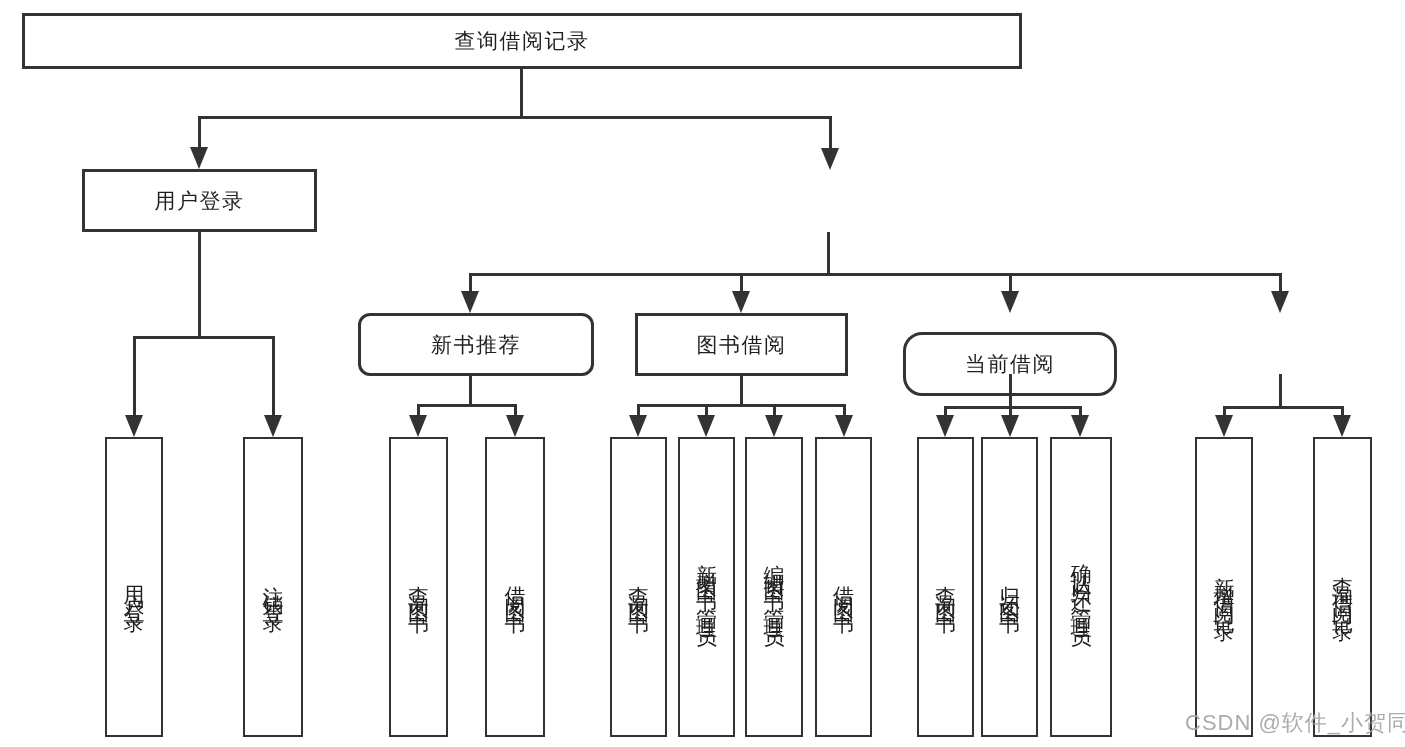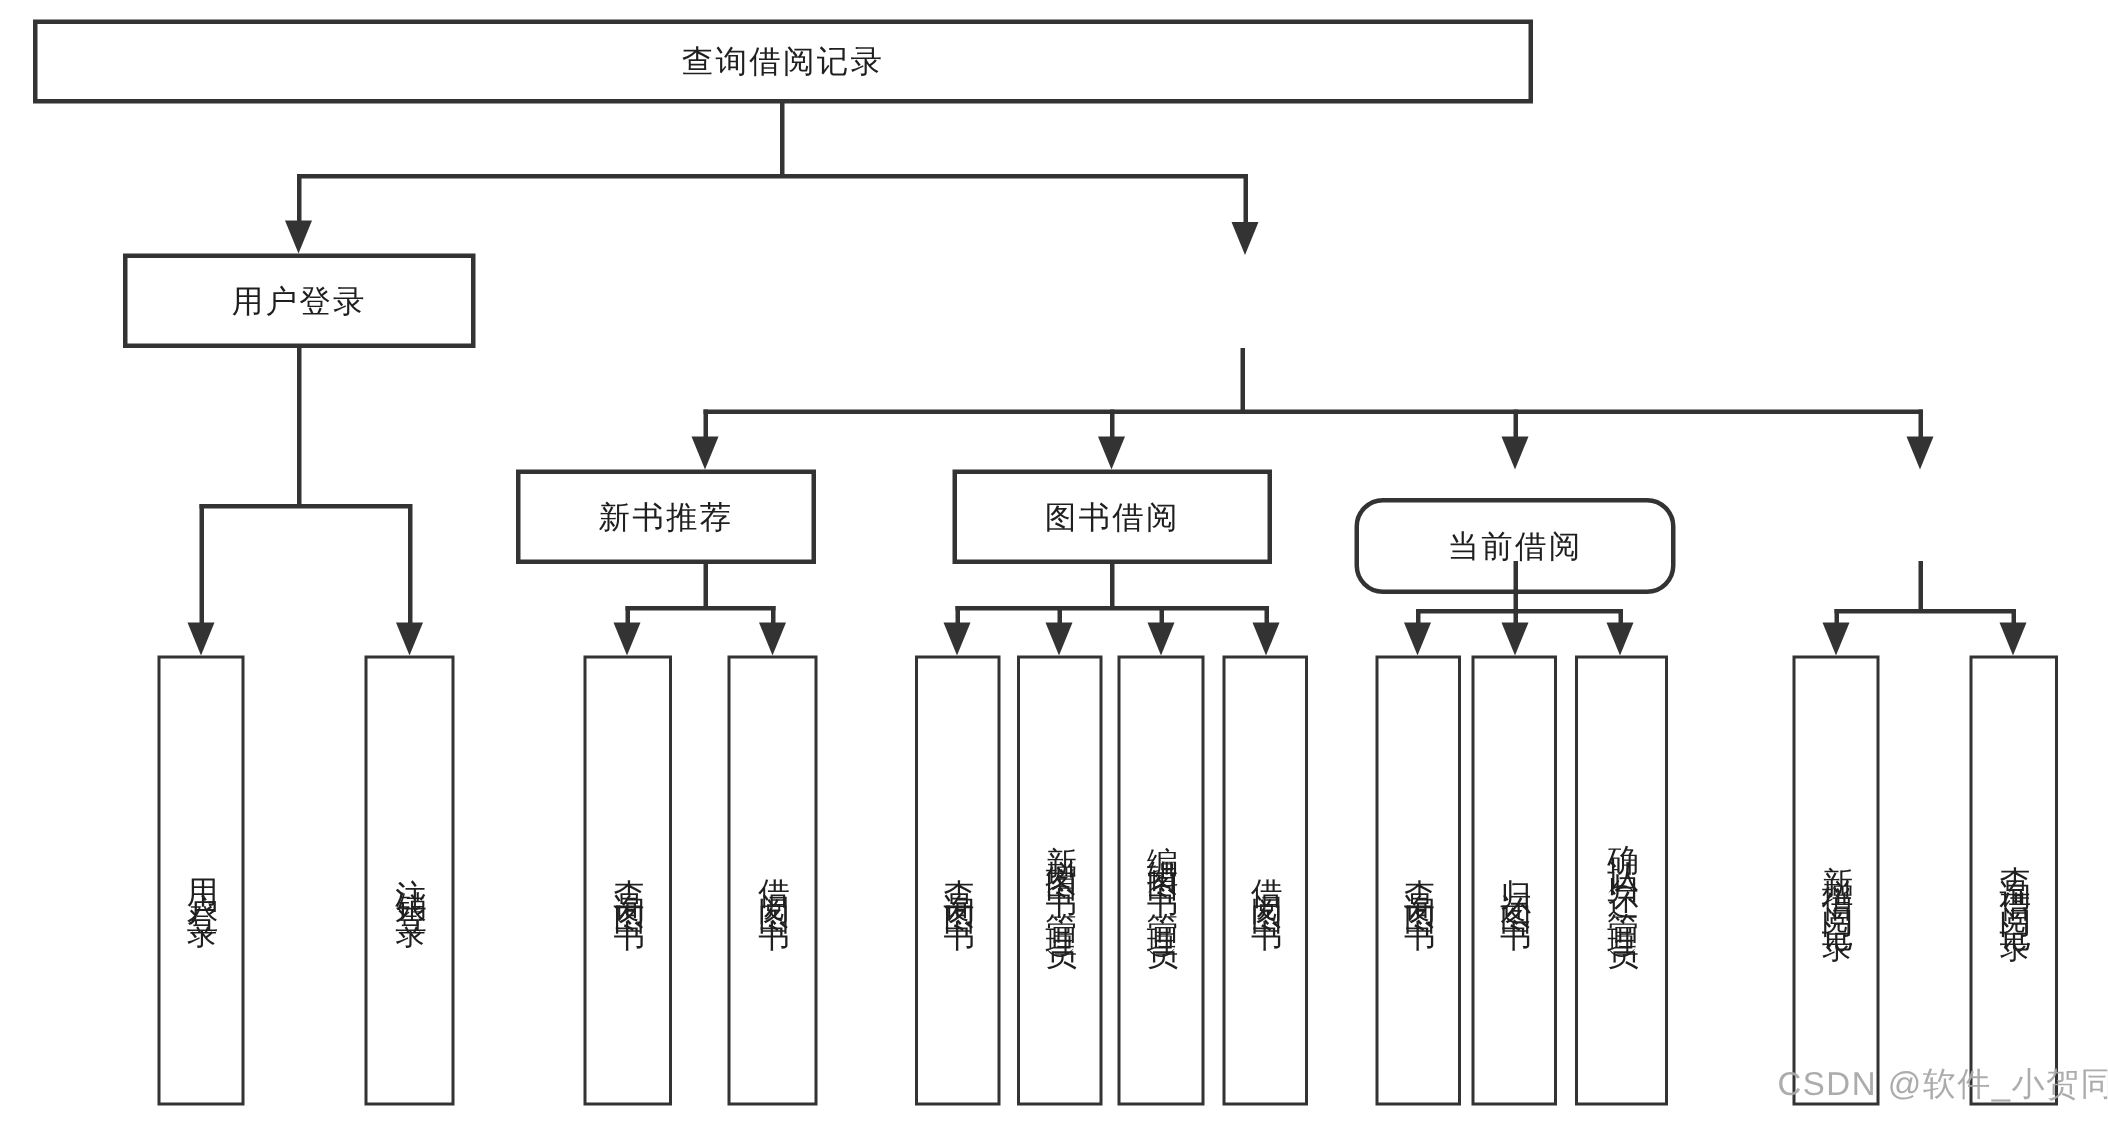--- a/index.html
+++ b/index.html
@@ -63,21 +63,21 @@
   <div class="hline" style="left:469px;top:273px;width:813px;"></div>
   <div class="vline" style="left:469px;top:273px;height:20px;"></div>
   <div class="arr" style="left:461px;top:291px;"></div>
   <div class="vline" style="left:740px;top:273px;height:20px;"></div>
   <div class="arr" style="left:732px;top:291px;"></div>
   <div class="vline" style="left:1009px;top:273px;height:20px;"></div>
   <div class="arr" style="left:1001px;top:291px;"></div>
   <div class="vline" style="left:1279px;top:273px;height:20px;"></div>
   <div class="arr" style="left:1271px;top:291px;"></div>
 
-  <div class="hbox" style="left:344px;top:313px;width:200px;height:63px;">
+  <div class="hbox" style="left:358px;top:313px;width:236px;height:63px;border-radius:12px;">
     <span>新书推荐</span>
   </div>
   <div class="hbox" style="left:635px;top:313px;width:213px;height:63px;">
     <span>图书借阅</span>
   </div>
   <div class="hbox" style="left:903px;top:332px;width:214px;height:64px;border-radius:19px;">
     <span>当前借阅</span>
   </div>
 
   <div class="vline" style="left:469px;top:374px;height:32px;"></div>

